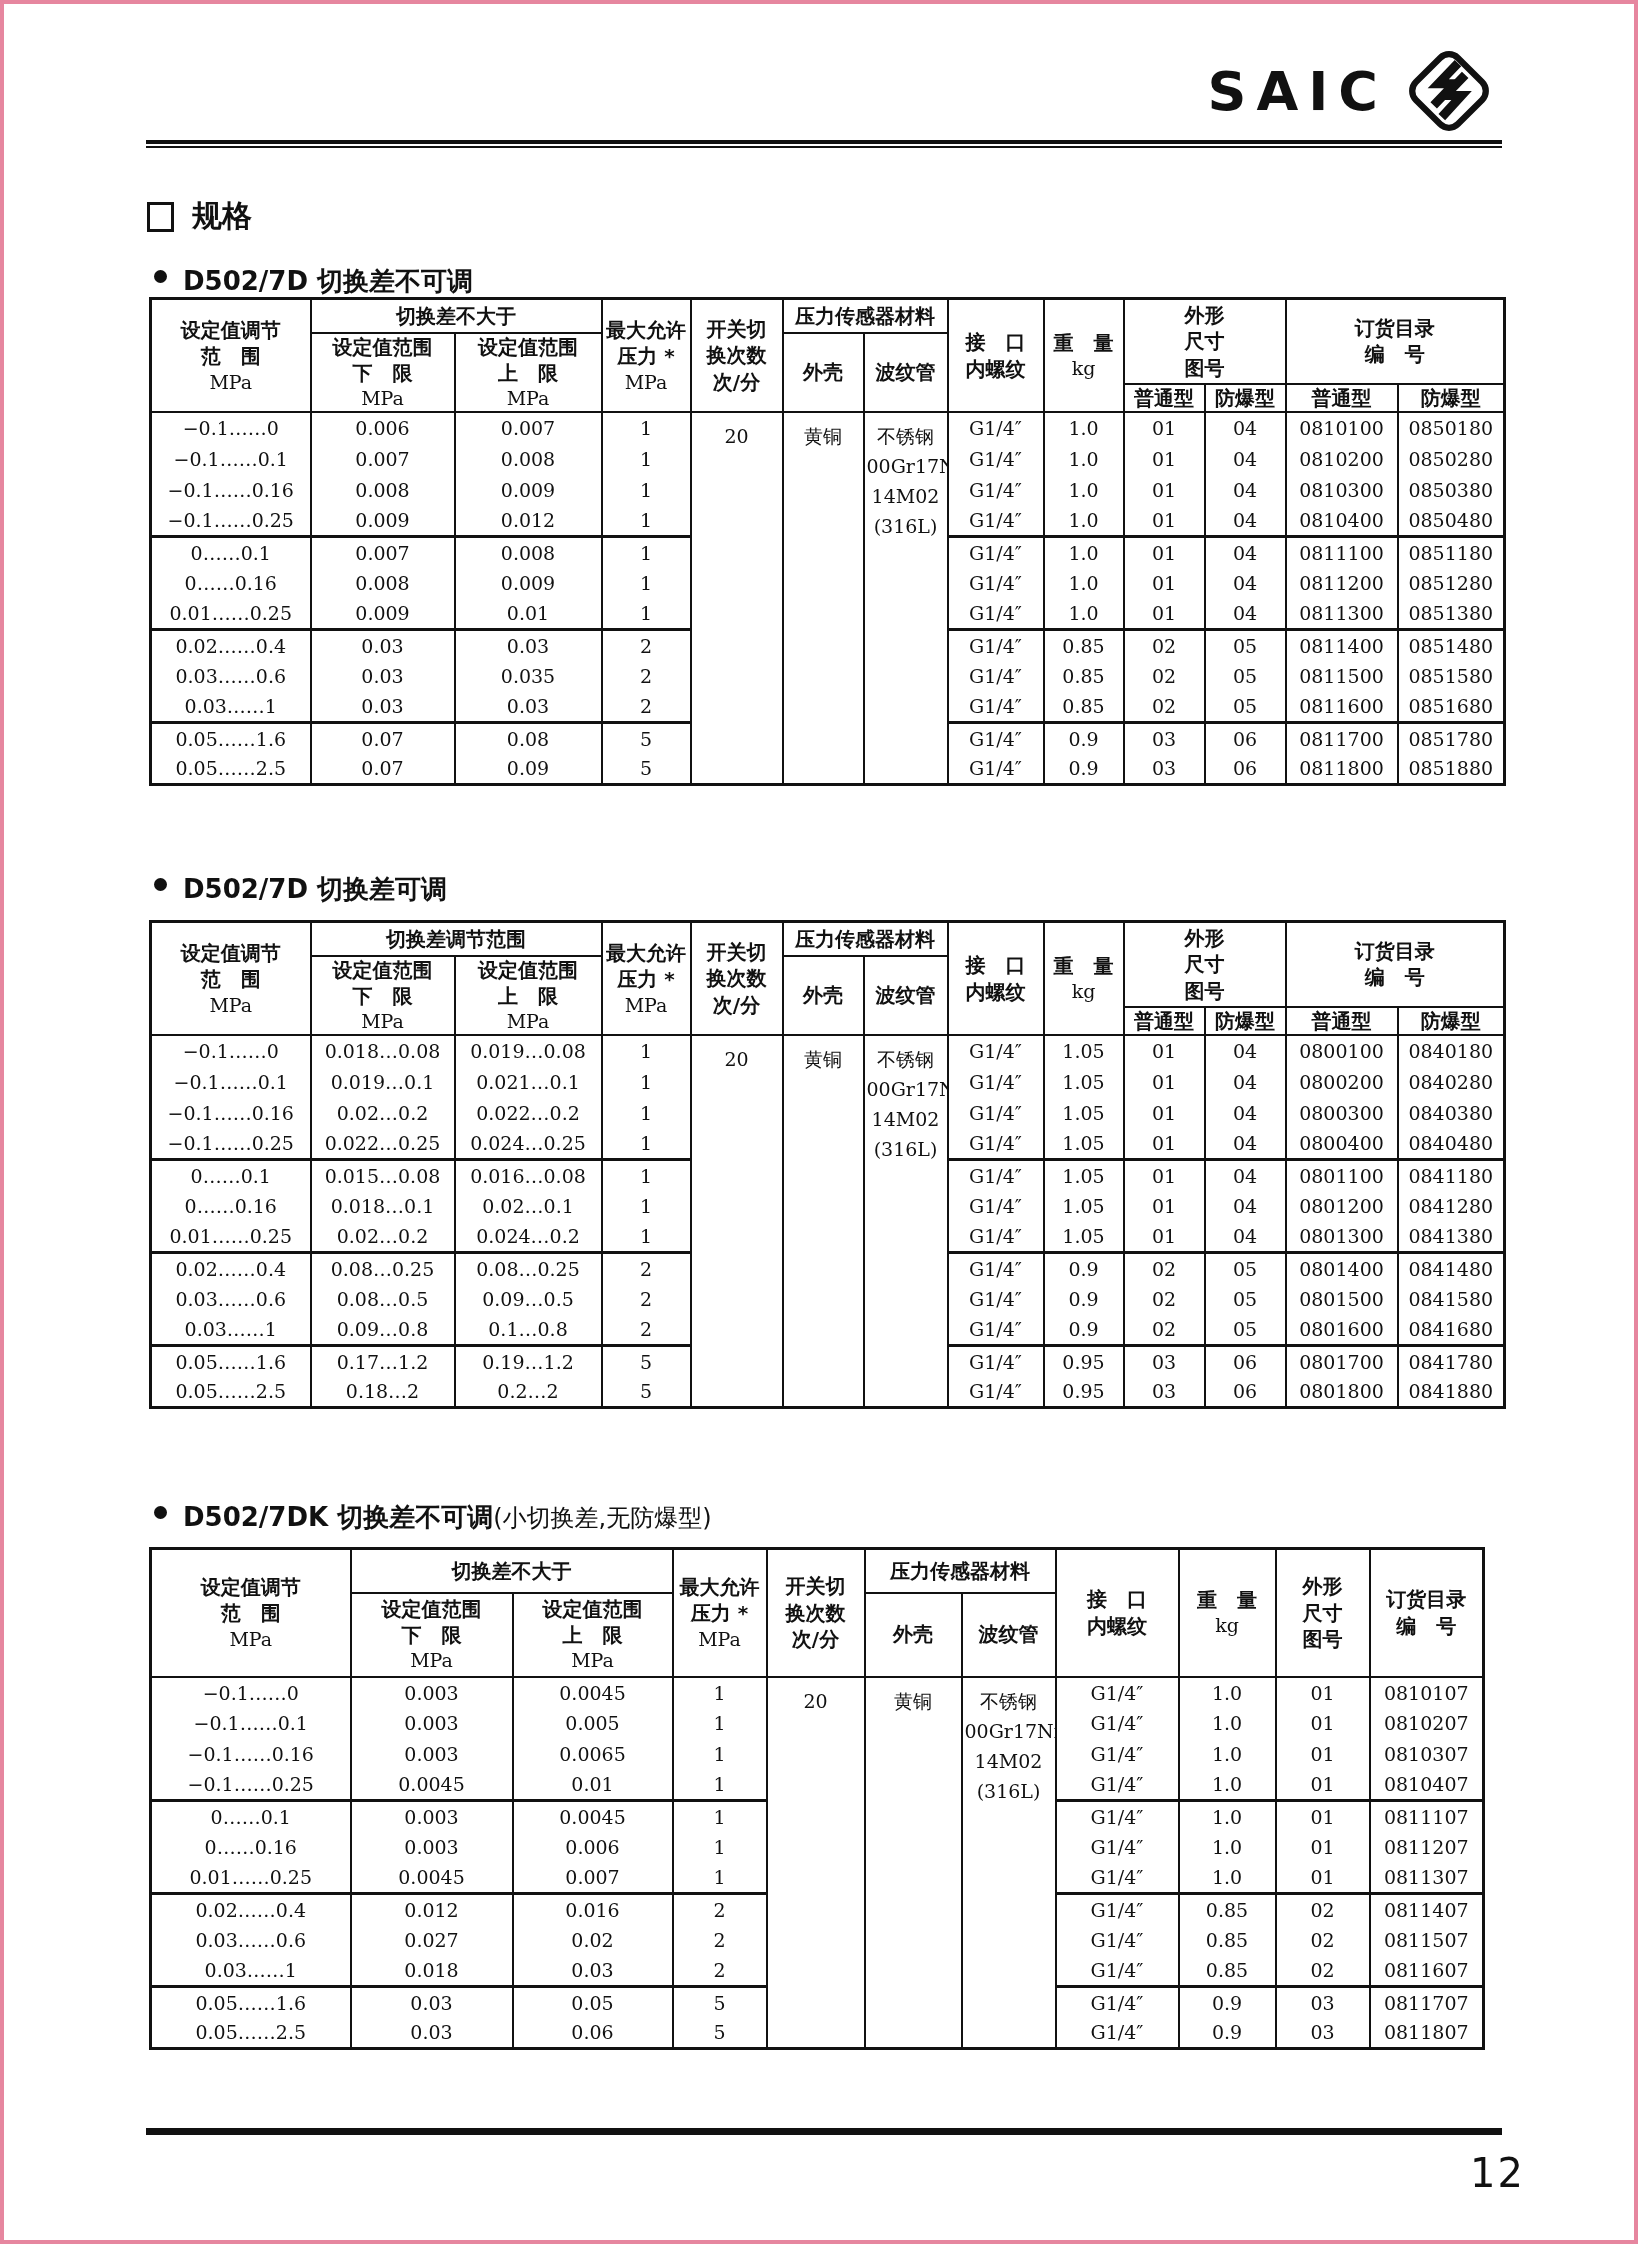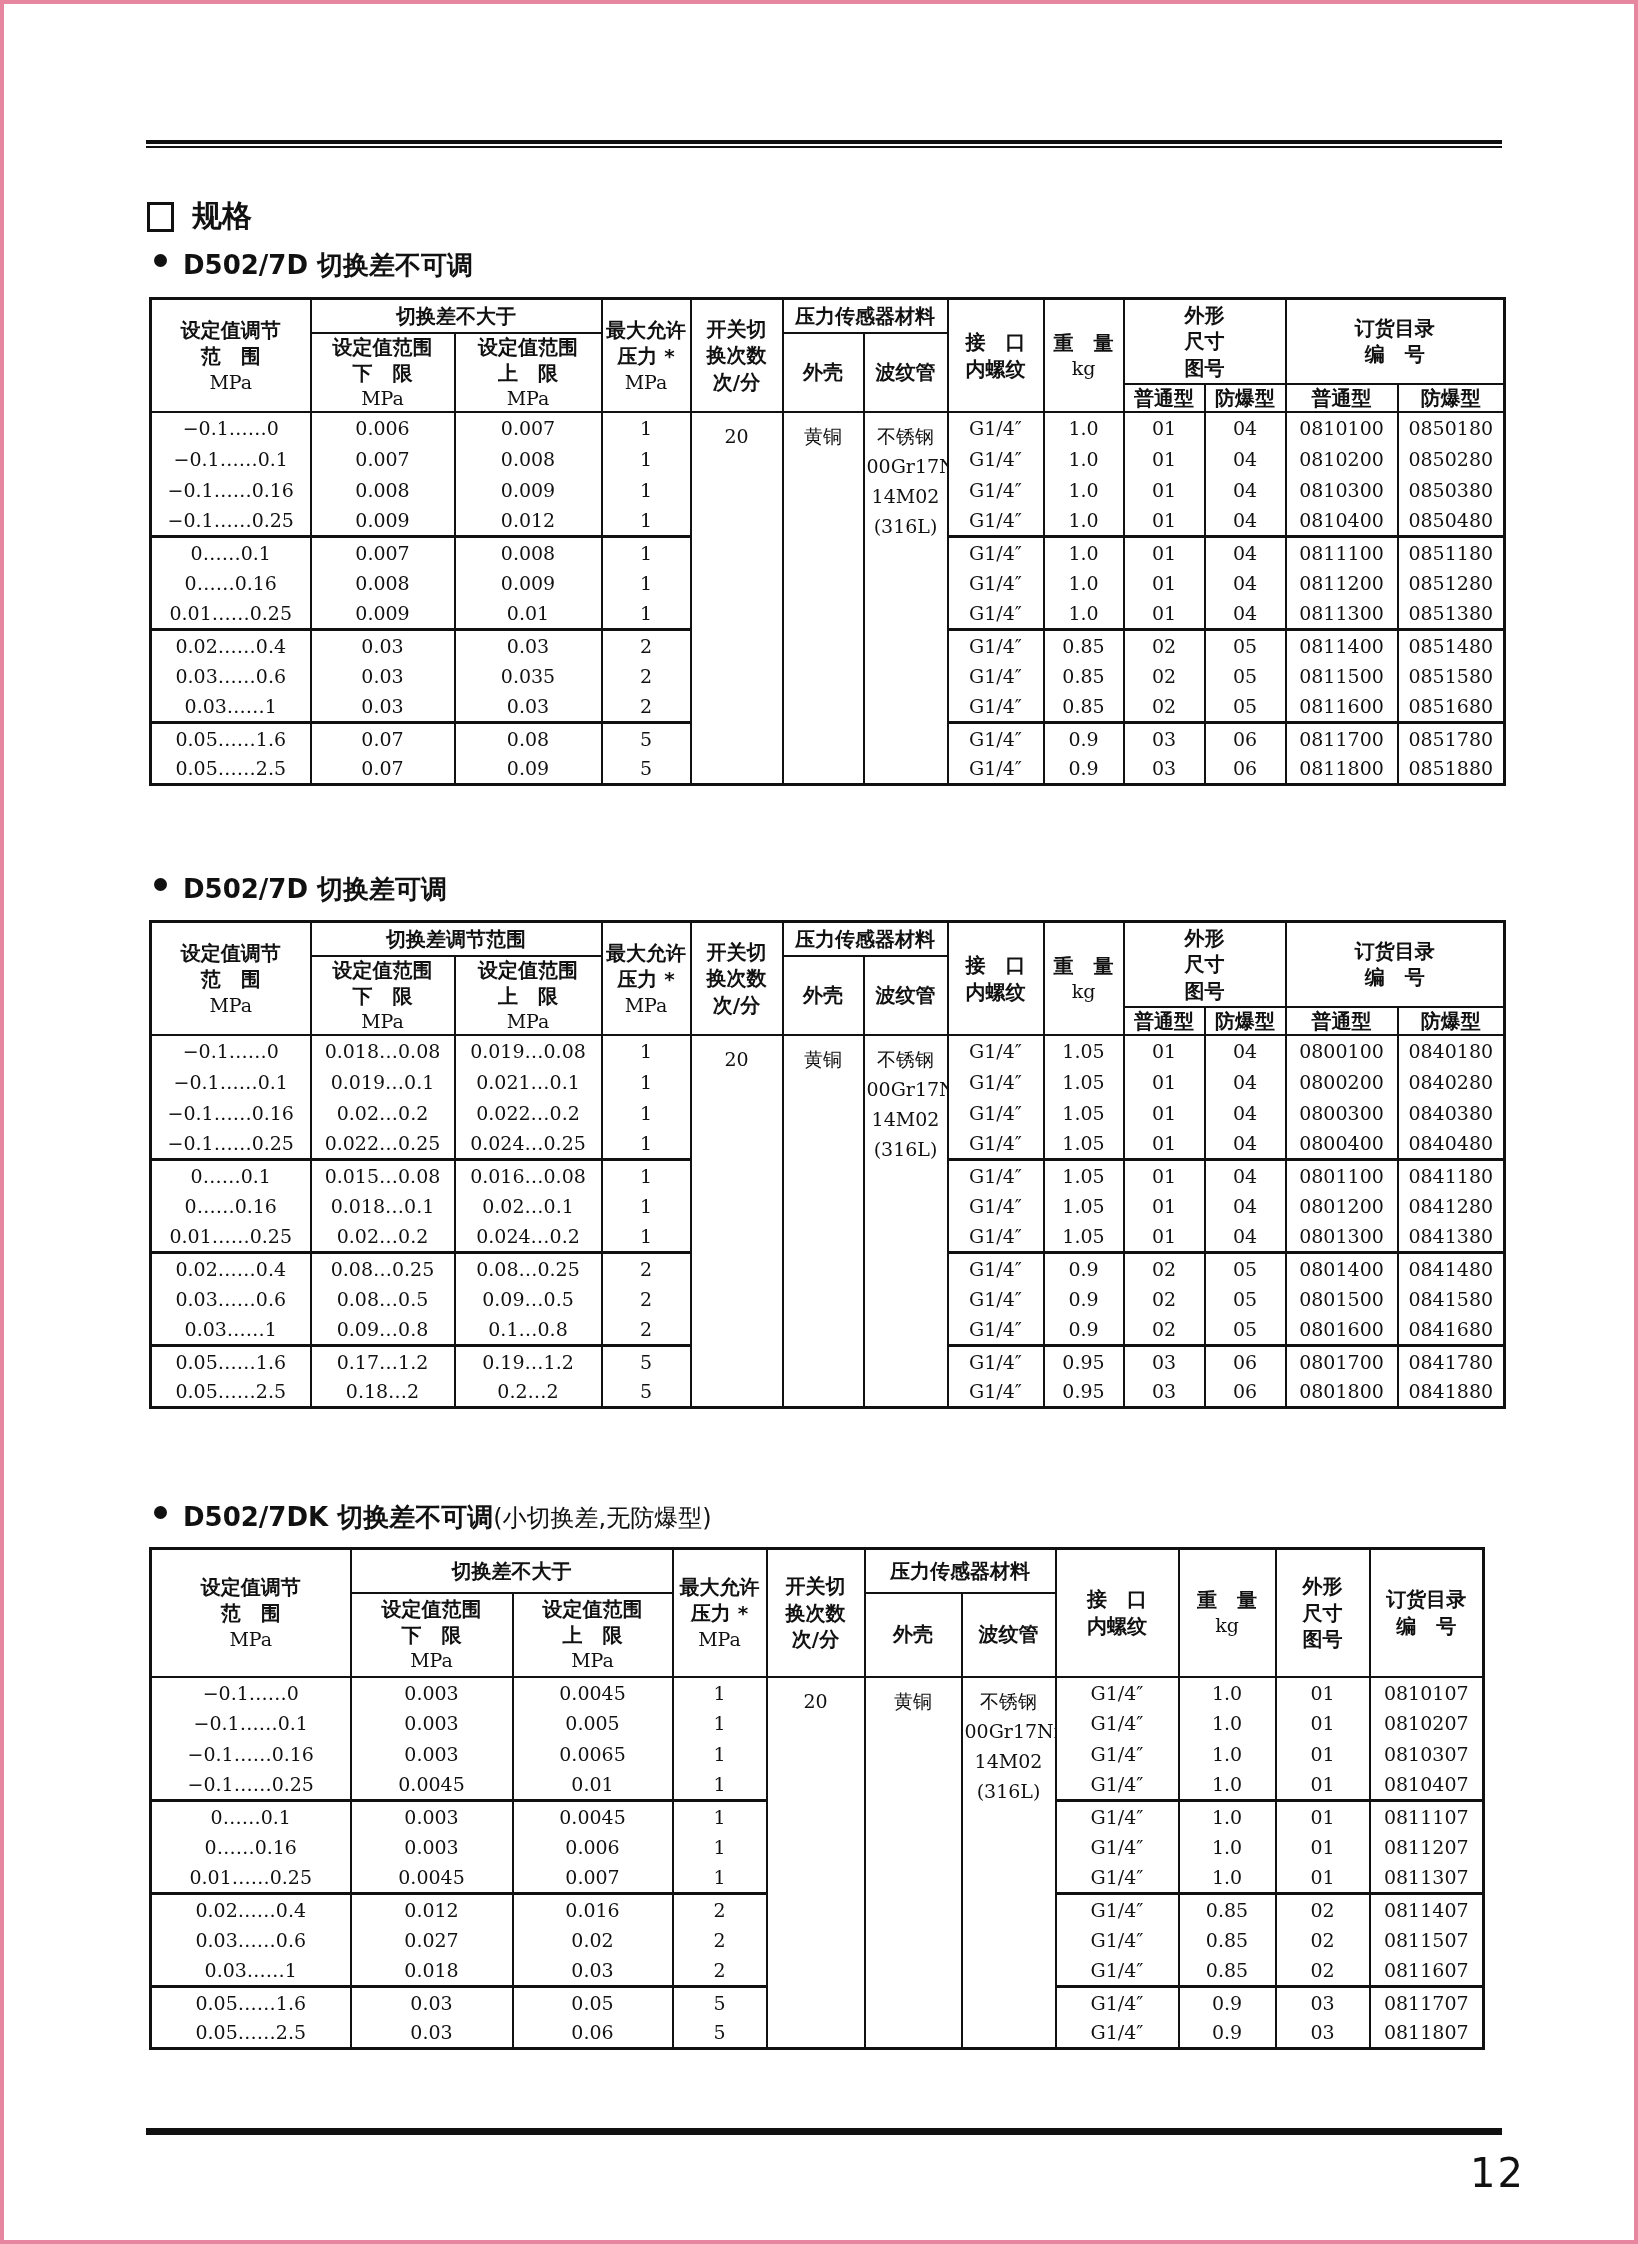--- a/index.html
+++ b/index.html
@@ -16,21 +16,21 @@
             border-top:4px solid #111;border-bottom:2px solid #111;background:transparent;}
   .rule-bottom{position:absolute;left:142px;top:2124px;width:1356px;height:7px;background:#111;}
 
   
   .spec-head{position:absolute;left:143px;top:192px;display:flex;align-items:center;gap:18px;}
   .spec-box{width:27px;height:30px;border:3px solid #111;box-sizing:border-box;}
   .spec-text{font-weight:bold;font-size:30px;}
 
   
   .tbl-title{position:absolute;left:150px;font-weight:bold;font-size:26px;white-space:nowrap;}
-  .tt0{top:244px;}.tt1{top:868px;}.tt2{top:1496px;}
+  .tt0{top:260px;}.tt1{top:868px;}.tt2{top:1496px;}
   .dot{display:inline-block;width:13px;height:13px;border-radius:50%;background:#111;margin-right:16px;vertical-align:7px;}
   .tt-paren{font-weight:normal;font-size:24px;}
 
   
   .spec-table{position:absolute;left:145px;border-collapse:collapse;table-layout:fixed;
               border:3px solid #111;background:#fff;}
   .t0{top:293px;width:1354px;}
   .t1{top:916px;width:1354px;}
   .t2{top:1543px;width:1333px;}
   .spec-table th,.spec-table td{border:2px solid #111;padding:0 2px;text-align:center;
@@ -50,20 +50,28 @@
 
   
   .footnote{position:absolute;left:143px;top:2066px;font-size:21px;}
   .pagenum{position:absolute;left:1466px;top:2146px;font-size:40px;letter-spacing:2px;}
 </style>
 </head>
 <body>
 
 <div class="page">
 
+  <div class="brand">
+    <span class="brand-text">SAIC</span>
+    <svg class="brand-mark" width="90" height="90" viewBox="0 0 100 100">
+      <rect x="17" y="17" width="66" height="66" rx="14" fill="none" stroke="#111" stroke-width="7" transform="rotate(45 50 50)"></rect>
+      <path d="M60 19 L38 42 L56 42 L33 66" fill="none" stroke="#111" stroke-width="10" stroke-linecap="butt" stroke-linejoin="miter"></path>
+      <path d="M68 32 L46 55 L64 55 L42 79" fill="none" stroke="#111" stroke-width="10" stroke-linecap="butt" stroke-linejoin="miter"></path>
+    </svg>
+  </div>
 
   <div class="rule-top"></div>
 
   <div class="spec-head">
     <span class="spec-box"></span>
     <span class="spec-text">规格</span>
   </div>
 
   <div class="tbl-title tt0">
     <span class="dot"></span><span>D502/7D 切换差不可调</span><span class="tt-paren"></span>

